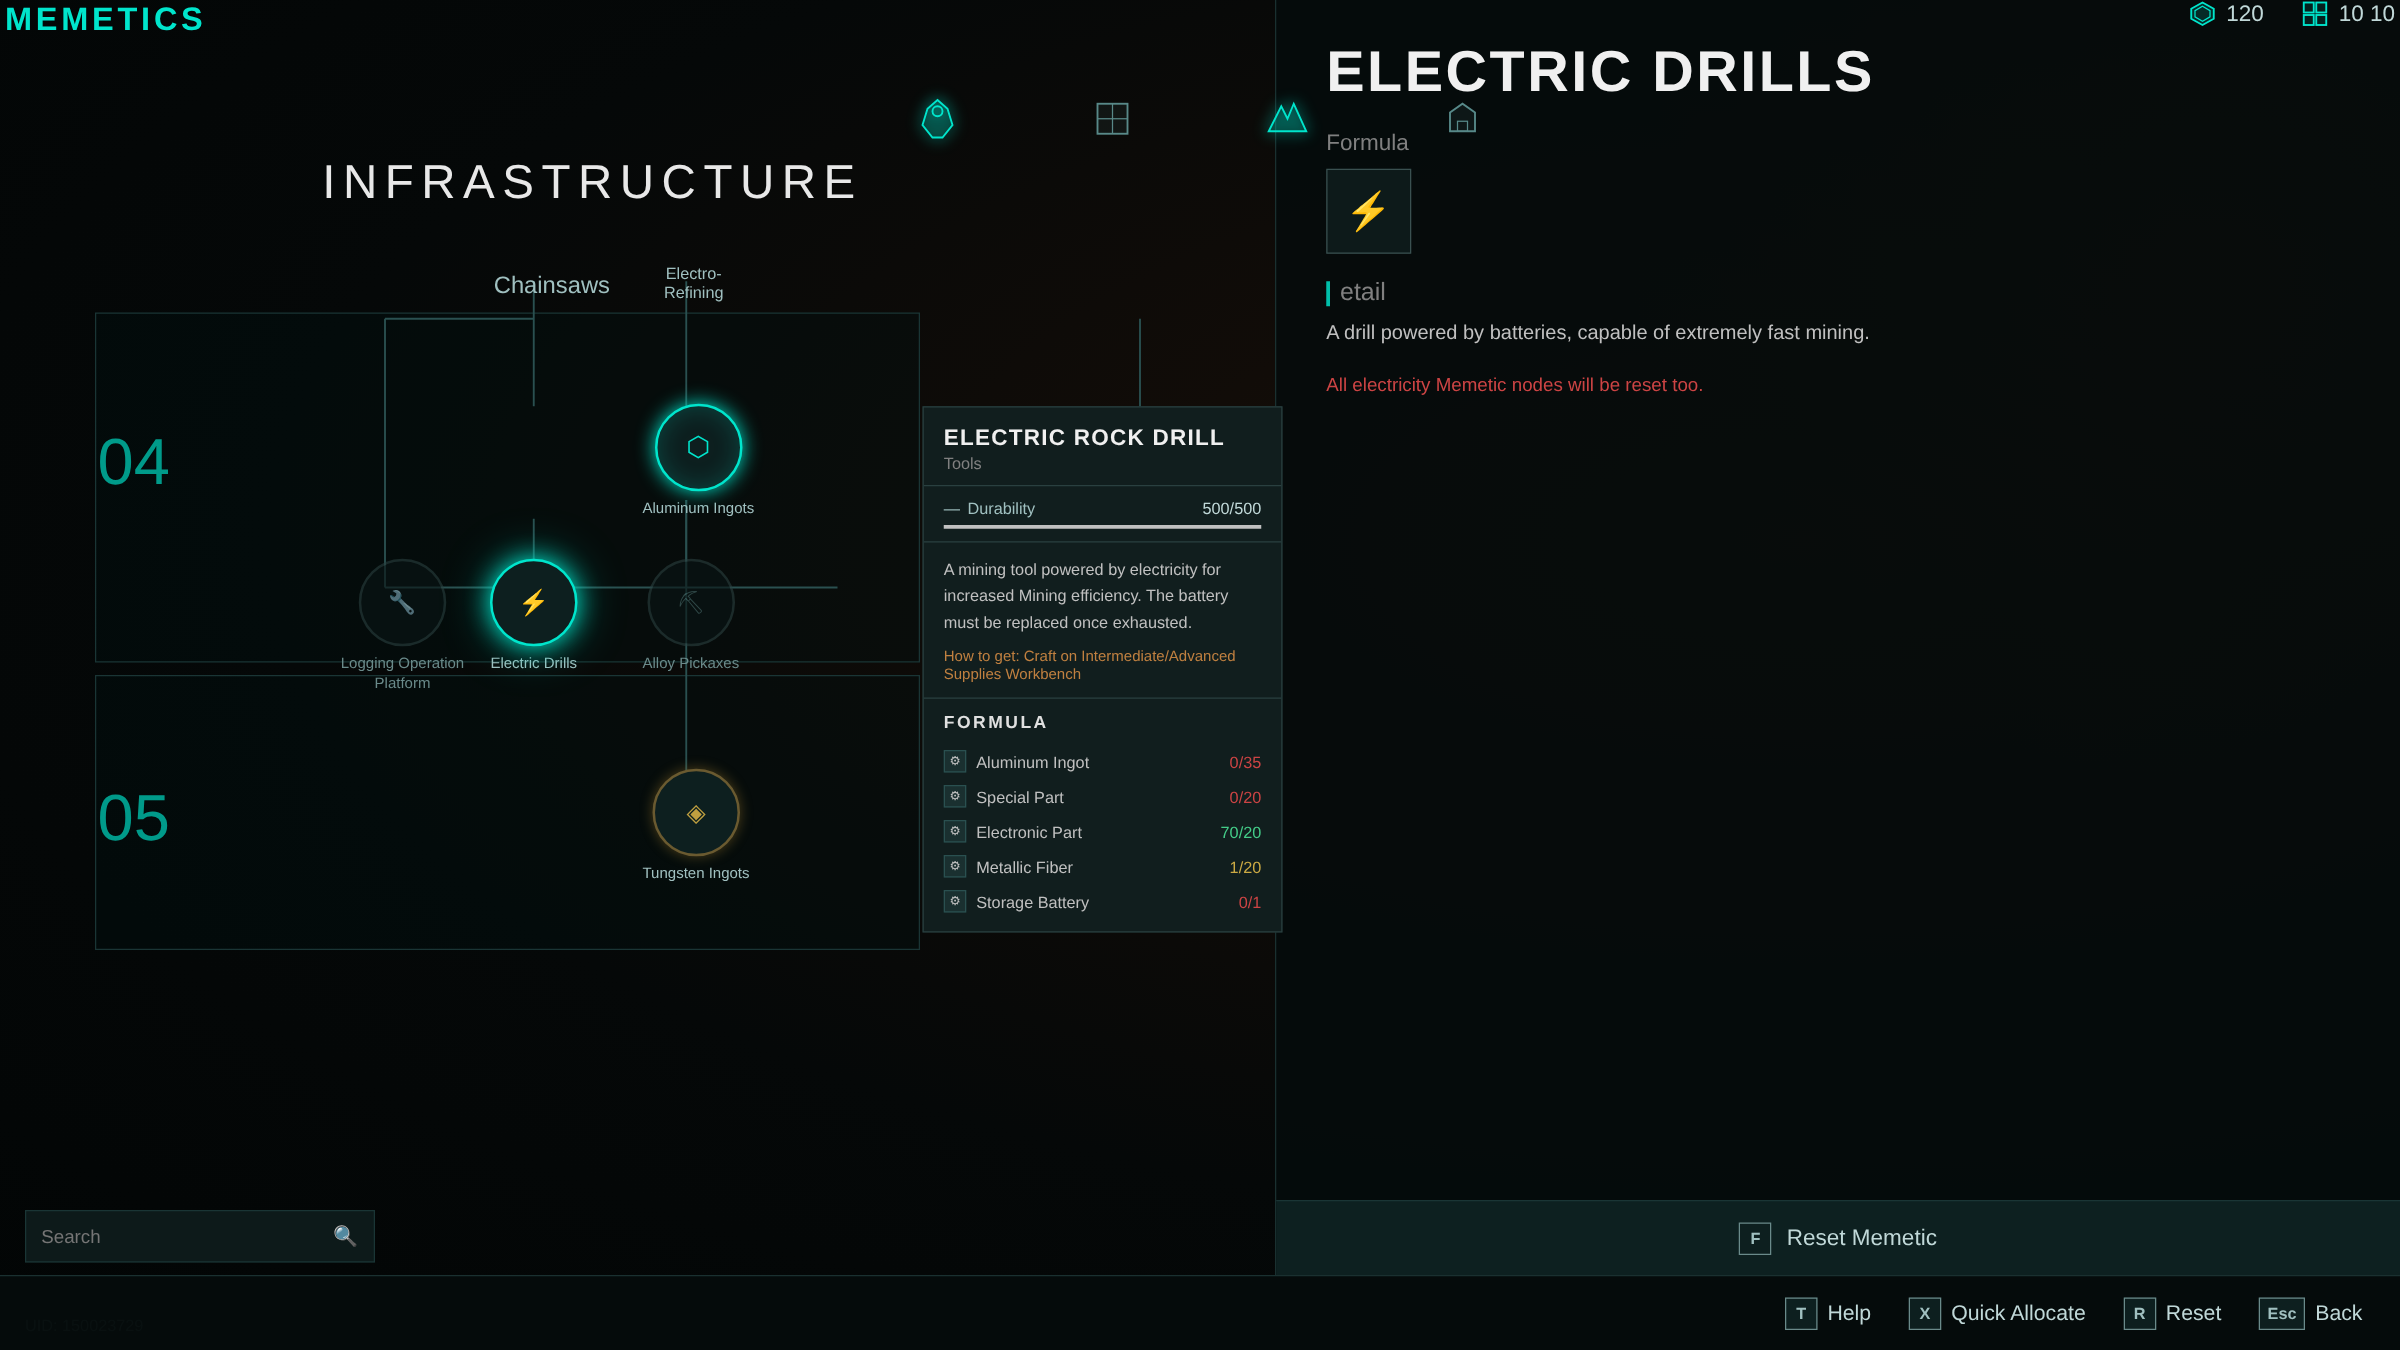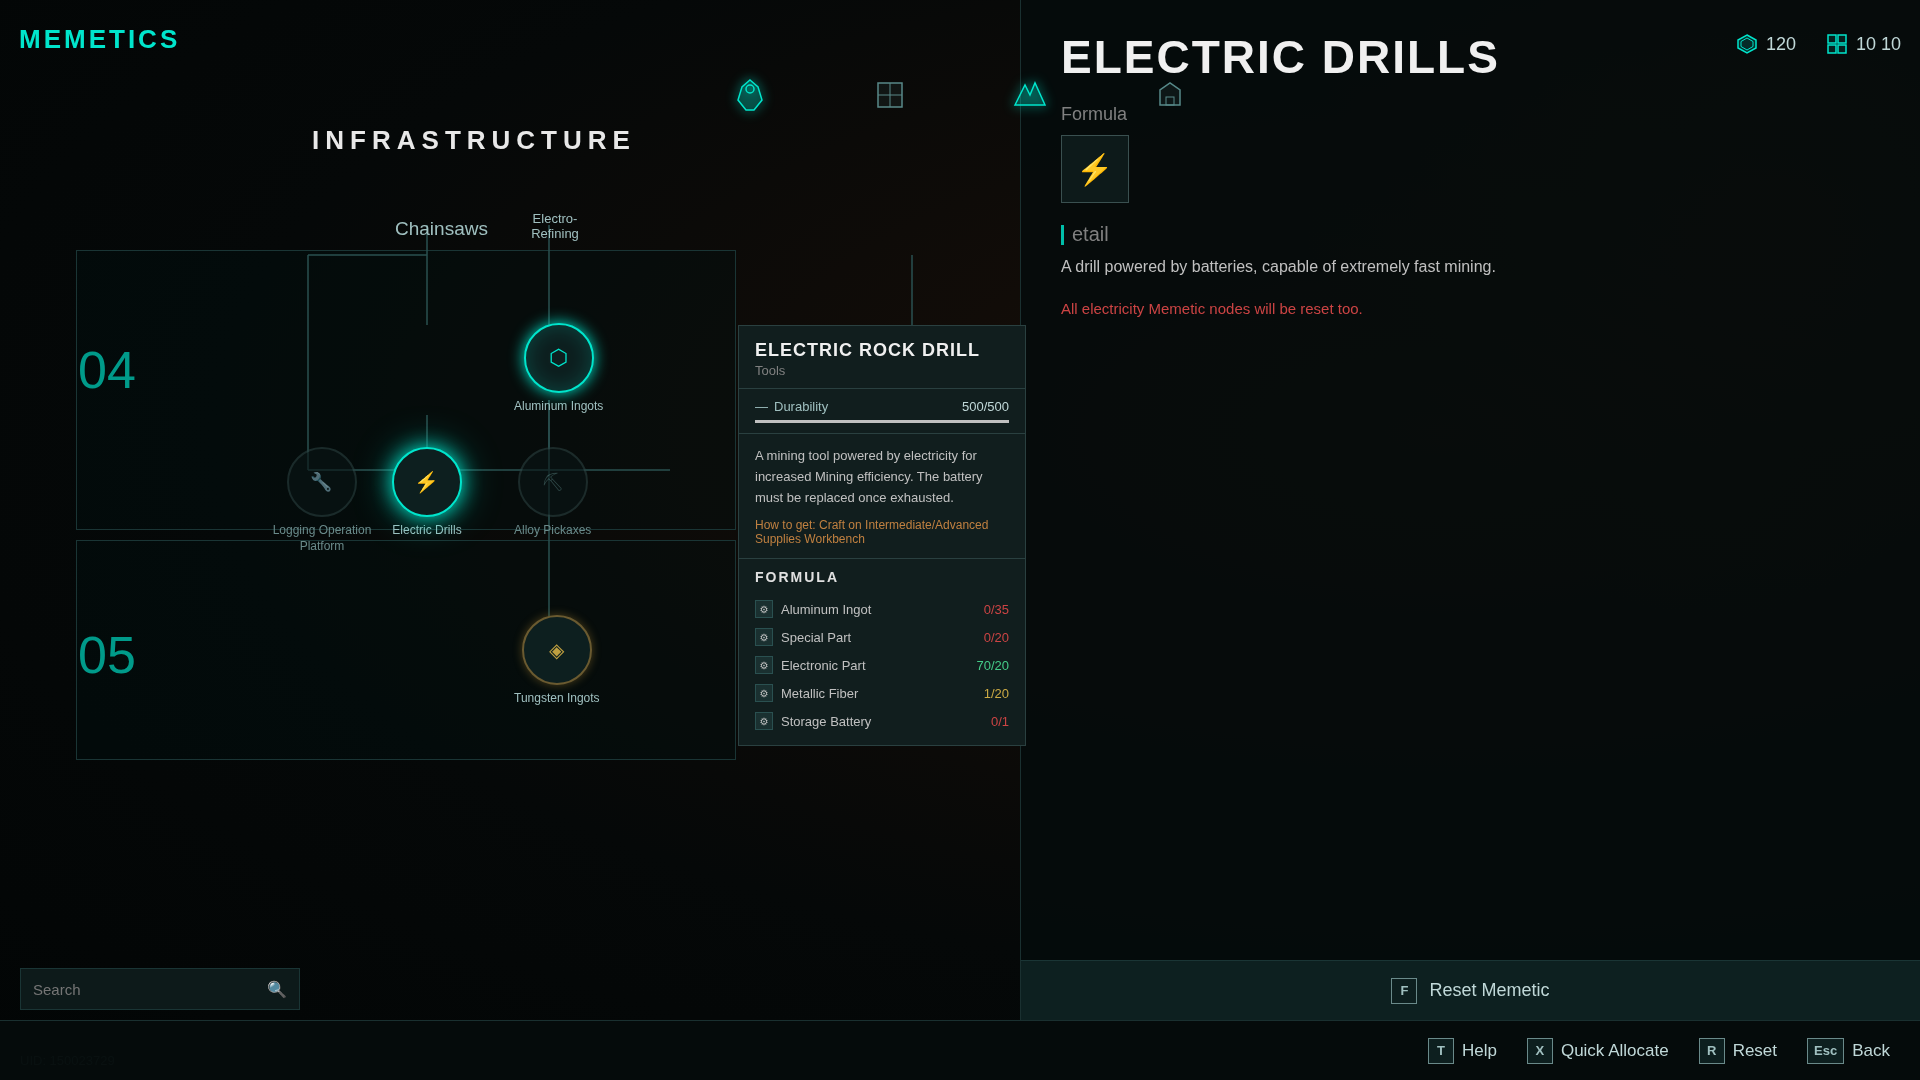--- a/index.html
+++ b/index.html
@@ -34,23 +34,23 @@
 
     
     .top-bar {
       position: absolute;
       top: 0;
       left: 0;
       right: 0;
       height: 55px;
       z-index: 10;
       display: flex;
-      align-items: flex-end;
+      align-items: flex-start;
       justify-content: space-between;
-      padding: 0 19px;
+      padding: 0 4px;
     }
 
     .game-title {
       font-size: 26px;
       font-weight: bold;
       color: #00e5cc;
       letter-spacing: 3px;
       text-transform: uppercase;
     }
 
@@ -112,22 +112,22 @@
       stroke: #7abfbf;
     }
 
     
     .section-title {
       position: absolute;
       top: 125px;
       left: 0;
       right: 1000px;
       text-align: center;
-      font-size: 26px;
-      font-weight: bold;
+      font-size: 38px;
+      font-weight: normal;
       letter-spacing: 6px;
       color: #e8e8e8;
       z-index: 10;
       text-transform: uppercase;
       padding-left: 28px;
     }
 
     
     .tech-tree {
       position: absolute;

